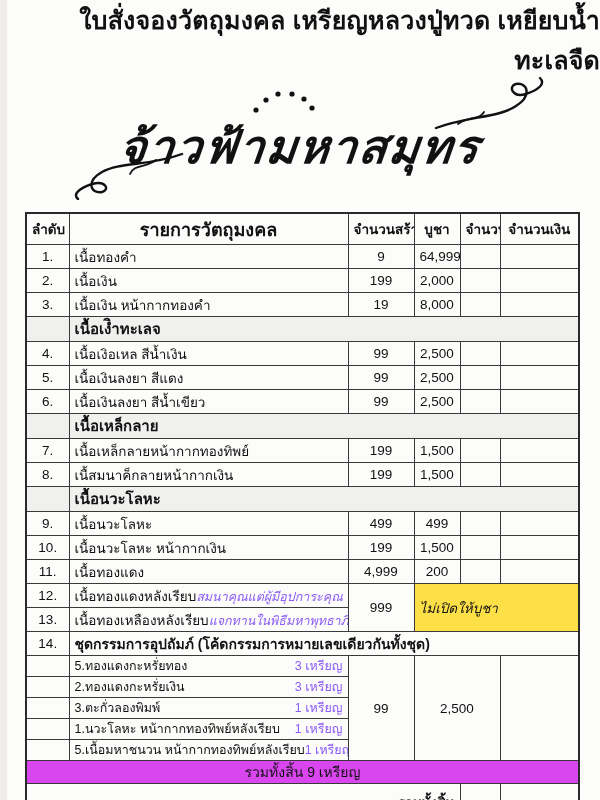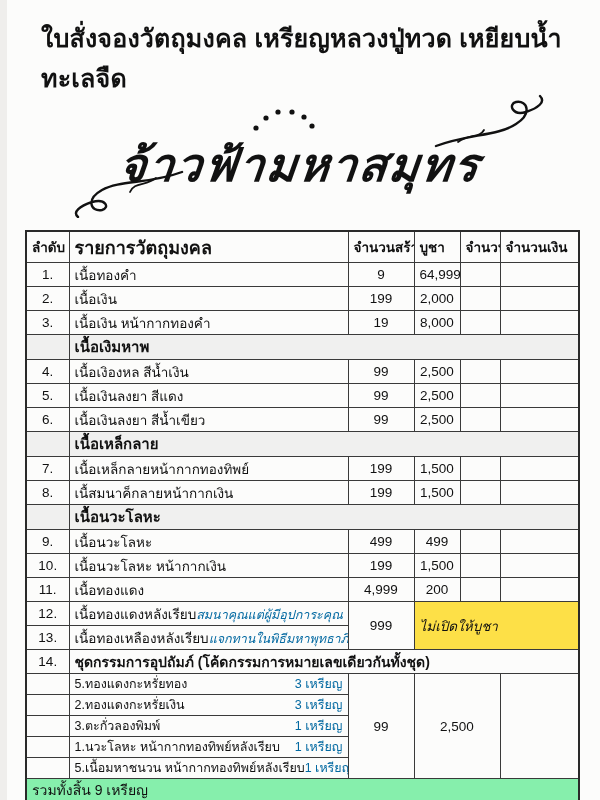--- a/index.html
+++ b/index.html
@@ -10,22 +10,22 @@
     color:#111;
     position:relative;
     overflow:hidden;
   }
   .scan-edge{
     position:absolute;left:0;top:0;width:7px;height:800px;
     background:#efeeec;
   }
   
   .doc-header{
-    padding-top:18px;
-    text-align:left;
+    padding-top:0;
+    text-align:right;
     font-size:25px;
     font-weight:bold;
     letter-spacing:.2px;
     margin-left:41px;
   }
   
   .title-wrap{
     position:relative;
     height:118px;
     margin-top:2px;
@@ -53,49 +53,50 @@
   }
   table.order td,table.order th{
     border:1px solid #3a3a3a;
     padding:0 5px;
     font-size:13.5px;
     overflow:hidden;
     white-space:nowrap;
   }
   table.order{border:2px solid #2a2a2a;}
   th.col-head{
-    font-size:15px;font-weight:bold;text-align:left;height:30px;padding:2px 2px;
+    font-size:15px;font-weight:bold;text-align:center;height:30px;padding:2px 2px;
   }
   th.col-head.big{font-size:18px;}
   td.no{text-align:center;font-size:13px;height:23px;}
   td.name{text-align:left;}
   td.num{text-align:center;font-size:15px;font-family:"Liberation Sans",sans-serif;}
   tr.section td{
     background:#f0f0ef;
     font-weight:bold;
     font-size:15px;
     height:21px;
   }
   tr.set-header td.set-name{font-weight:bold;font-size:14px;}
   td.note-cell{position:relative;}
   .name-note{display:flex;justify-content:space-between;align-items:baseline;}
   .name-note .nm{font-size:13.5px;}
-  .name-note .nt{font-style:italic;font-size:12.5px;color:#0369a1;font-family:"DejaVu Serif",serif;}
+  .name-note .nt{font-style:italic;font-size:12.5px;color:#8b5cf6;font-family:"DejaVu Serif",serif;}
   td.closed{
     background:#fde047;
     text-align:left;
     font-style:italic;
     font-size:14px;
     font-family:Liberation Serif, serif;
   }
   tr.sub td{height:20px;}
   td.sub-name .name-note .nm{font-size:12.5px;}
   td.sub-name .name-note .nt{font-style:normal;font-family:"Liberation Sans",sans-serif;font-size:12.5px;}
   tr.subtotal td{
-    background:#86efac;
+    background:#d946ef;
+    text-align:center;
     font-size:14px;
     height:21px;
   }
   tr.grand td{height:36px;}
   td.grand-label{
     text-align:right;
     font-weight:bold;
     font-size:20px;
     padding-right:10px;
   }
@@ -167,25 +168,25 @@
         <tr>
           <td class="no">3.</td>
           <td class="name">เนื้อเงิน หน้ากากทองคำ</td>
           <td class="num">19</td>
           <td class="num">8,000</td>
           <td></td>
           <td></td>
         </tr>
         <tr class="section">
           <td class="no"></td>
-          <td colspan="5">เนื้อเงิมหาพ</td>
+          <td colspan="5">เนื้อเงิำทะเลจ</td>
         </tr>
         <tr>
           <td class="no">4.</td>
-          <td class="name">เนื้อเงิองหล สีน้ำเงิน</td>
+          <td class="name">เนื้อเงิอเหล สีน้ำเงิน</td>
           <td class="num">99</td>
           <td class="num">2,500</td>
           <td></td>
           <td></td>
         </tr>
         <tr>
           <td class="no">5.</td>
           <td class="name">เนื้อเงินลงยา สีแดง</td>
           <td class="num">99</td>
           <td class="num">2,500</td>

